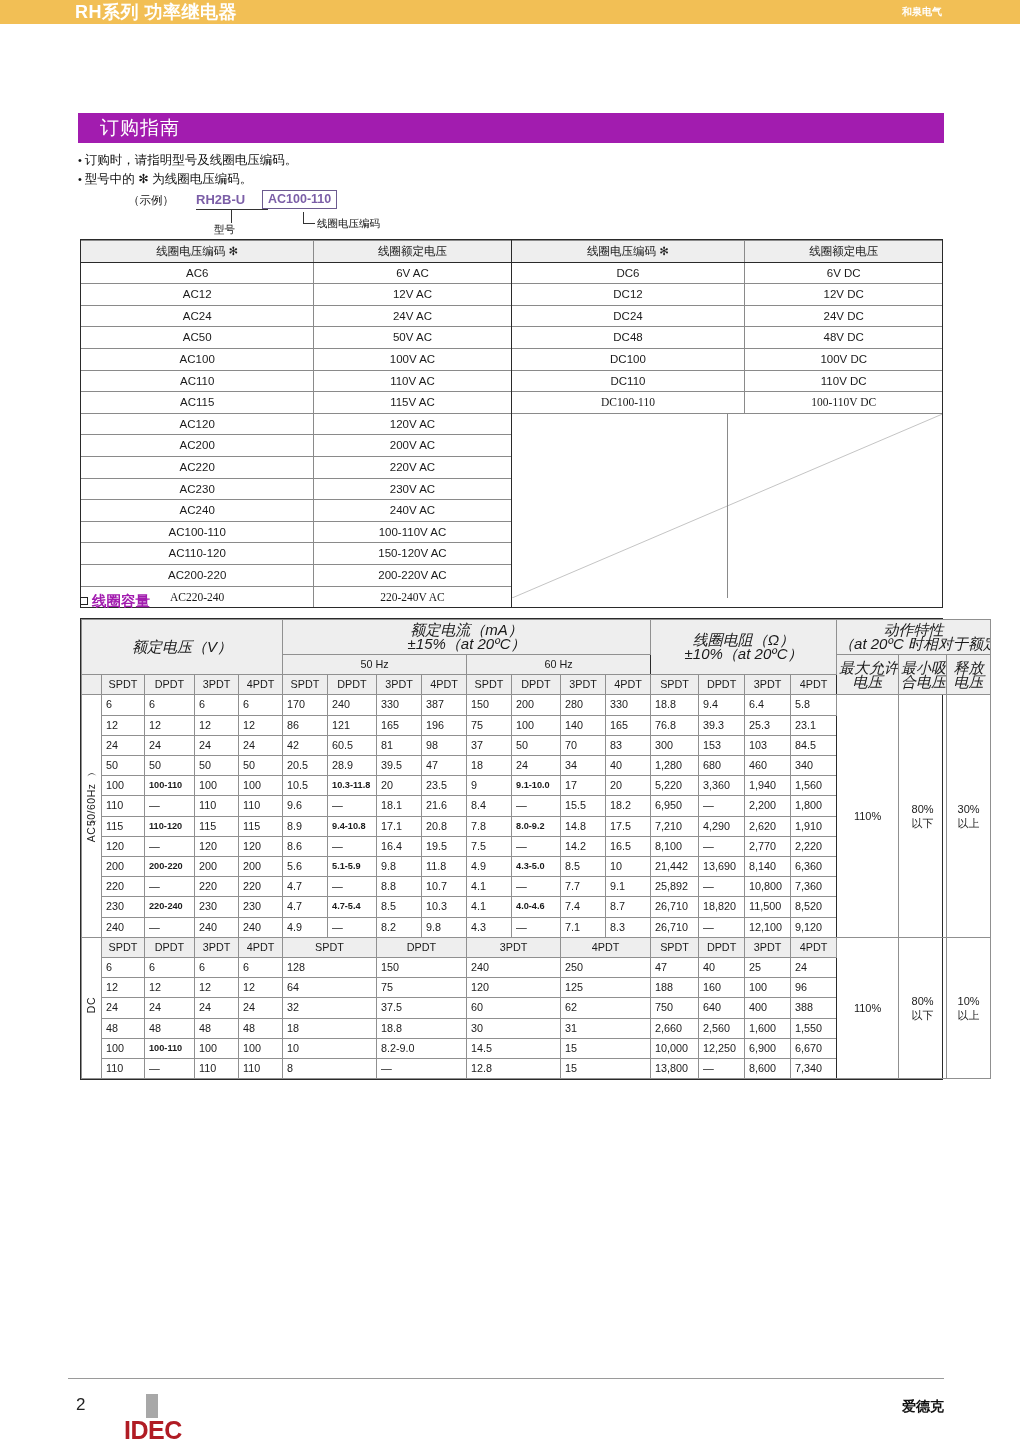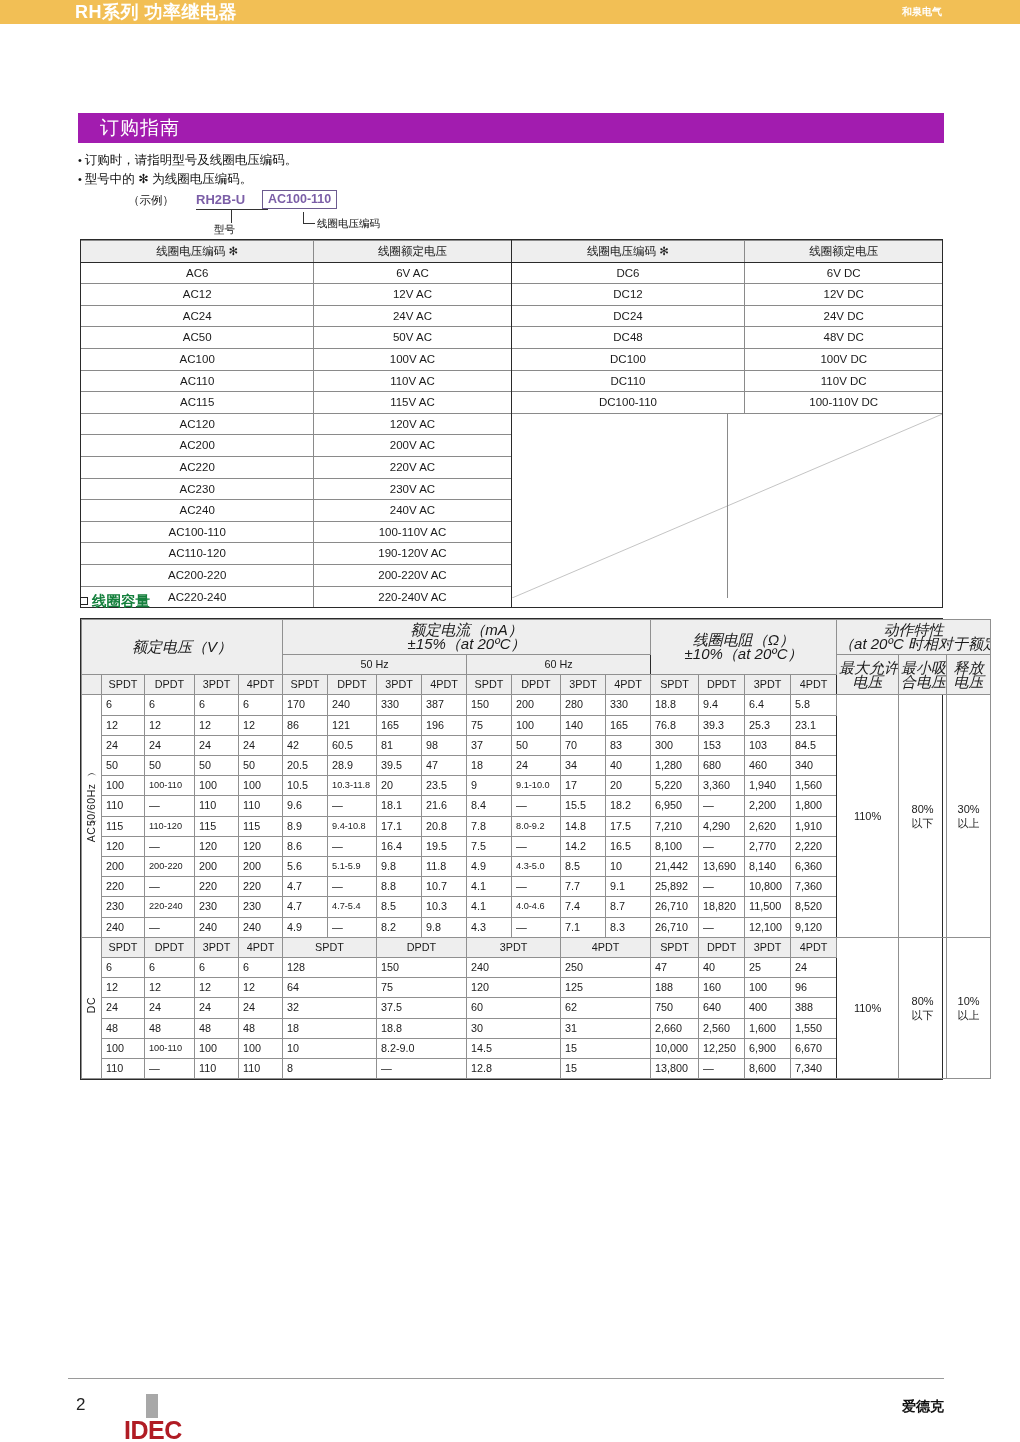--- a/index.html
+++ b/index.html
@@ -129,39 +129,39 @@
     line-height: 20.6px;
     margin-top: 11px;
   }
   table.vcode th {
     background: #eeeeee;
     border-bottom: 1.2px solid #2a2a2a;
     font-size: 11.5px;
   }
   table.vcode th:first-child, table.vcode td:first-child { border-left: none; }
   table.vcode th:last-child, table.vcode td:last-child { border-right: none; }
-  table.vcode tr:last-child td { border-bottom: none; }
+  table.vcode tr:last-child td { border-bottom: none; font-family: Liberation Serif, serif; }
   .vcode-blank-area {
     position: relative;
     height: 185px;
     border-top: 0.8px solid #8a8a8a;
   }
   .vcode-blank-area svg { display: block; width: 100%; height: 100%; }
   .vcode-divider {
     position: absolute; left: 50%; top: 0; bottom: 0;
     width: 0.8px; background: #8a8a8a;
   }
 
   
   .cc-heading {
     position: absolute;
     left: 80px; top: 592px;
     font-size: 14.5px;
     font-weight: bold;
-    color: #15803d;
+    color: #a21caf;
     white-space: nowrap;
   }
   .cc-heading .sq {
     display: inline-block;
     width: 8px; height: 8px;
     border: 1.4px solid #222;
     margin-right: 4px;
     vertical-align: 1px;
   }
 
@@ -194,21 +194,21 @@
     text-align: center;
     padding: 0 2px;
     font-size: 10.8px;
   }
   table.cc th.grp {
     font-size: 15px;
     line-height: 14px;
     padding: 3px 2px;
     font-style: italic;
   }
-  table.cc td.small { font-size: 9.2px; }
+  table.cc td.small { font-size: 9.2px; font-weight: bold; }
   table.cc td.oc {
     text-align: center;
     font-size: 11px;
     line-height: 14px;
     padding: 0 2px;
     vertical-align: middle;
   }
   table.cc td.sidelabel {
     text-align: center;
     padding: 0;
@@ -352,21 +352,21 @@
           <tr>
             <td>AC240</td>
             <td>240V AC</td>
           </tr>
           <tr>
             <td>AC100-110</td>
             <td>100-110V AC</td>
           </tr>
           <tr>
             <td>AC110-120</td>
-            <td>190-120V AC</td>
+            <td>150-120V AC</td>
           </tr>
           <tr>
             <td>AC200-220</td>
             <td>200-220V AC</td>
           </tr>
           <tr>
             <td>AC220-240</td>
             <td>220-240V AC</td>
           </tr>
         </tbody>

